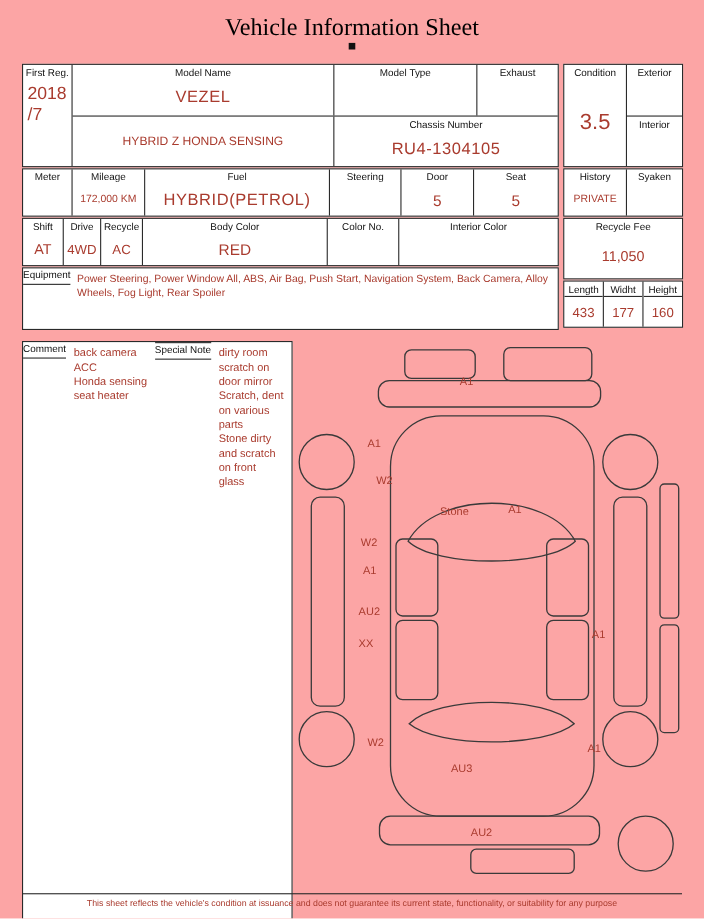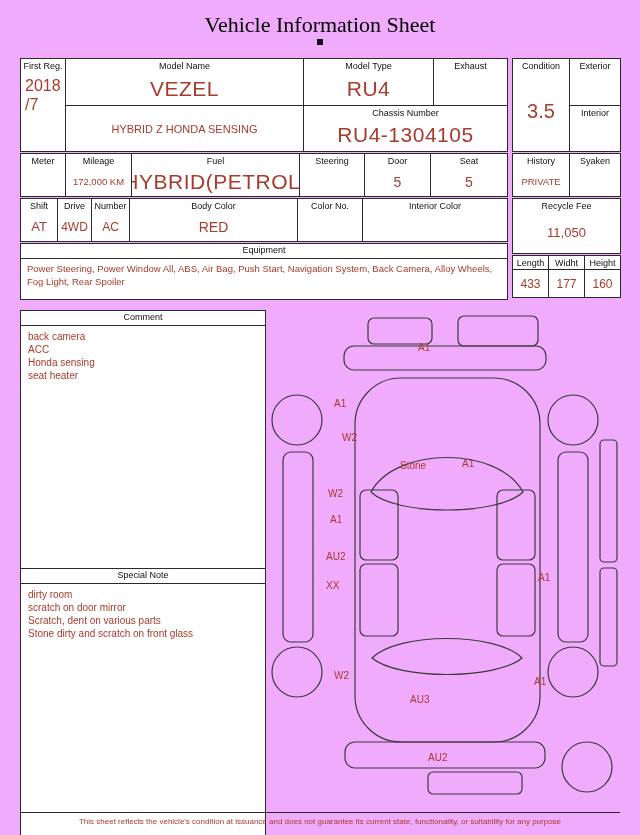--- a/index.html
+++ b/index.html
@@ -1,32 +1,32 @@
 <!DOCTYPE html>
 <html><head>
 <meta charset="utf-8">
 <style>
   html,body{margin:0;padding:0;background:#fff;}
-  .sheet{position:relative;width:640px;height:835px;background:#f0abfc;
+  .sheet{position:relative;width:640px;height:835px;background:#fca5a5;
          font-family:"Liberation Sans",sans-serif;color:#111;overflow:hidden;}
   .title{position:absolute;left:0;top:12px;width:100%;text-align:center;
          font-family:"Liberation Serif",serif;font-size:22px;color:#000;}
   .title-mark{position:absolute;left:317px;top:39px;width:6px;height:6px;background:#111;}
   .block{position:absolute;border:1px solid #2a2a2a;display:flex;background:#fff;box-sizing:border-box;}
-  .vert{flex-direction:column;}
+  .vert{flex-direction:row;}
   .col{display:flex;flex-direction:column;box-sizing:border-box;}
   .row{display:flex;box-sizing:border-box;}
   .bl{border-left:1px solid #2a2a2a;}
   .bt{border-top:1px solid #2a2a2a;}
   .bb{border-bottom:1px solid #2a2a2a;}
   .cell{position:relative;display:flex;flex-direction:column;box-sizing:border-box;overflow:hidden;}
   .lbl{font-size:9px;line-height:12px;color:#111;text-align:center;padding-top:1px;flex:none;}
   .val{flex:1;display:flex;align-items:center;justify-content:center;color:#a93b2e;text-align:center;}
   .fs9{font-size:9.5px;} .fs11{font-size:11px;} .fs12{font-size:12px;} .fs13{font-size:13px;}
-  .fs14{font-size:14px;} .fs15{font-size:21px;letter-spacing:.5px;} .fs20{font-size:20px;}
+  .fs14{font-size:14px;} .fs15{font-size:15px;letter-spacing:.5px;} .fs20{font-size:20px;}
   .freg-lines{flex:1;padding:4px 0 0 4px;font-size:16px;line-height:19px;color:#a93b2e;}
   .equip-text{flex:1;padding:3px 6px;font-size:9.5px;line-height:13px;color:#a93b2e;text-align:left;}
   .hdr{font-size:9px;line-height:13px;height:14px;text-align:center;color:#111;flex:none;}
   .note-area{padding:4px 7px;font-size:10px;line-height:13px;color:#a93b2e;box-sizing:border-box;}
   .diagram{position:absolute;left:268px;top:312px;width:352px;height:500px;}
   .diagram svg{position:absolute;left:0;top:0;}
   .ann{position:absolute;font-size:10px;line-height:11px;color:#a93b2e;white-space:nowrap;}
   .bottom-rule{position:absolute;left:20px;top:812px;width:600px;height:1px;background:#2a2a2a;}
   .footer{position:absolute;left:10px;top:817px;width:620px;text-align:center;
           font-size:8px;color:#a93b2e;}
@@ -48,21 +48,20 @@
       </div>
     </div>
     <div class="col bl" style="flex:1;">
       <div class="row" style="height:46px;">
         <div class="cell" style="width:237px;">
           <div class="lbl">Model Name</div>
           <div class="val fs15">VEZEL</div>
         </div>
         <div class="cell bl" style="width:130px;">
           <div class="lbl">Model Type</div>
-          <div class="val fs15">RU4</div>
         </div>
         <div class="cell bl" style="flex:1;gap:44px;">
           <div class="lbl">Exhaust</div>
         </div>
       </div>
       <div class="row bt" style="flex:1;">
         <div class="cell" style="width:237px;">
           <div class="val fs11">HYBRID Z HONDA SENSING</div>
         </div>
         <div class="cell bl" style="flex:1;">
@@ -131,21 +130,21 @@
   <div class="block" style="left:20px;top:198px;width:488px;height:44px;">
     <div class="cell" style="width:36px;">
       <div class="lbl">Shift</div>
       <div class="val fs13">AT</div>
     </div>
     <div class="cell bl" style="width:34px;">
       <div class="lbl">Drive</div>
       <div class="val fs12">4WD</div>
     </div>
     <div class="cell bl" style="width:38px;">
-      <div class="lbl">Number</div>
+      <div class="lbl">Recycle</div>
       <div class="val fs12">AC</div>
     </div>
     <div class="cell bl" style="width:168px;">
       <div class="lbl">Body Color</div>
       <div class="val fs14">RED</div>
     </div>
     <div class="cell bl" style="width:65px;">
       <div class="lbl">Color No.</div>
       <div class="val fs12"></div>
     </div>

